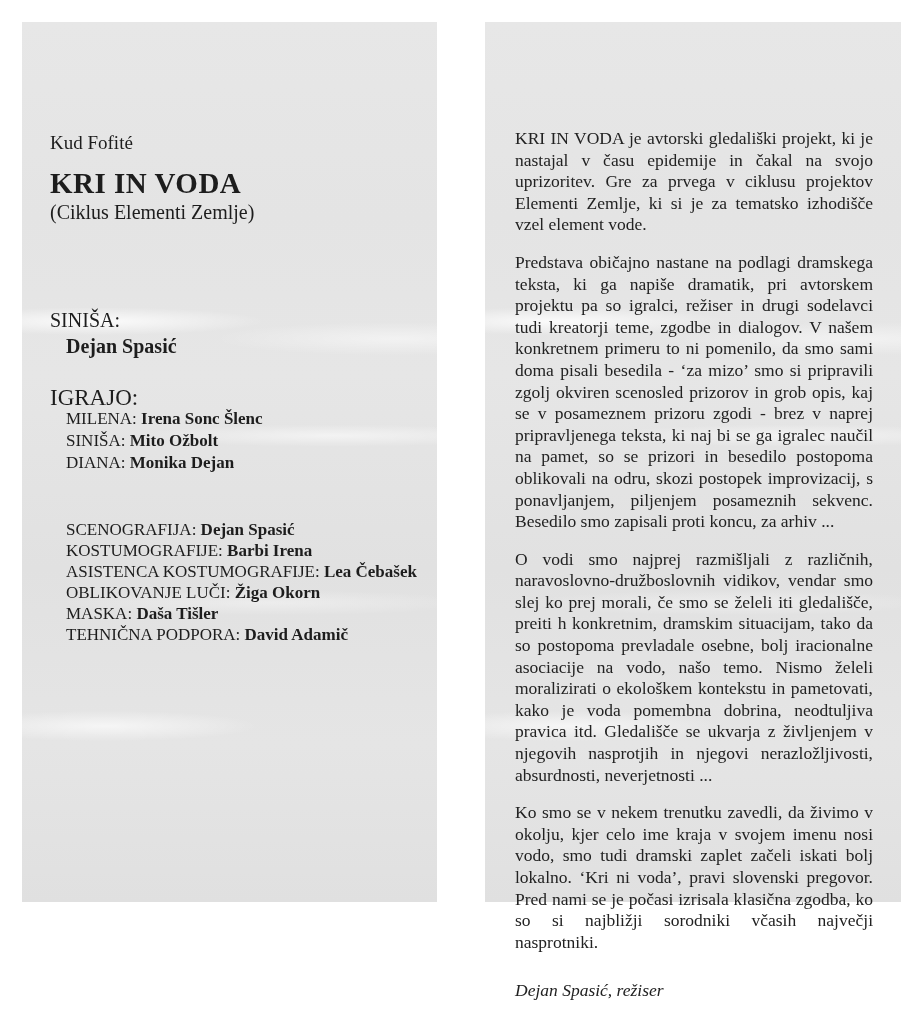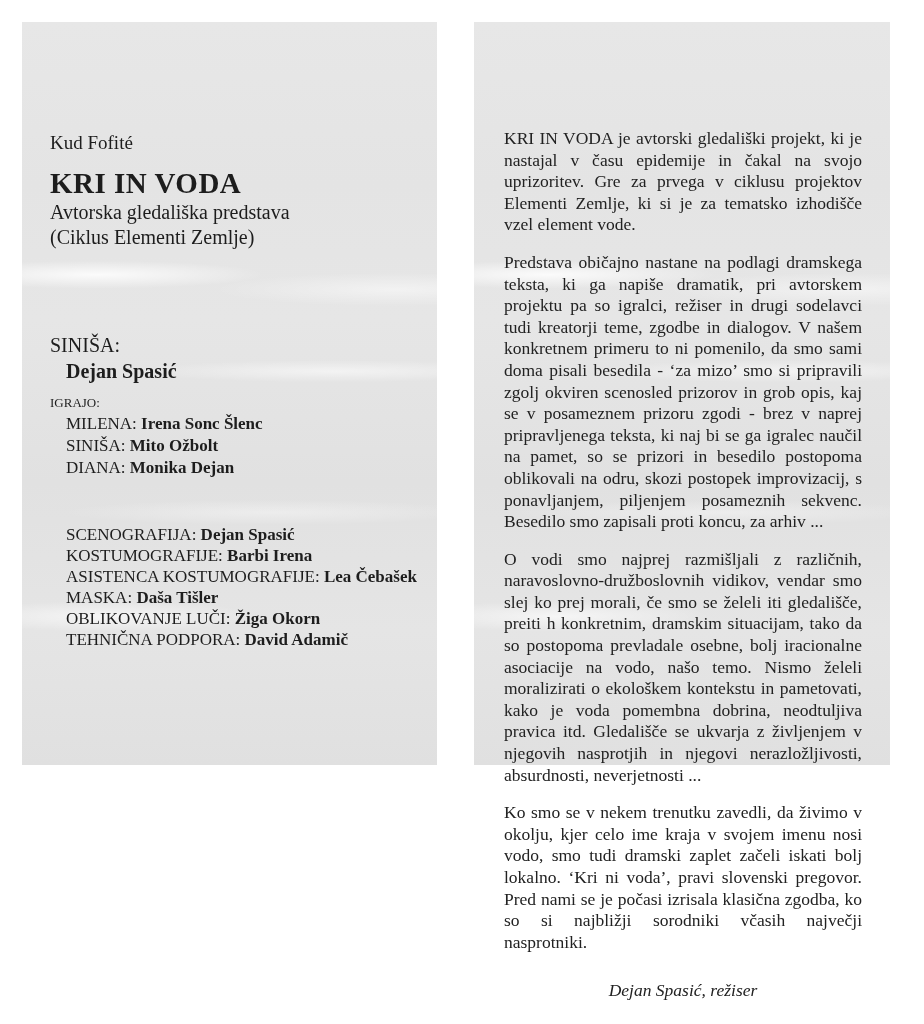--- a/index.html
+++ b/index.html
@@ -16,49 +16,49 @@
   }
   .stage {
     position: relative;
     width: 924px;
     height: 1024px;
     background: #ffffff;
   }
   .panel {
     position: absolute;
     top: 22px;
-    height: 743px;
+    height: 880px;
     background:
       radial-gradient(240px 20px at 18% 34%, rgba(255,255,255,0.85) 0%, rgba(255,255,255,0) 70%),
       radial-gradient(280px 16px at 75% 47%, rgba(255,255,255,0.55) 0%, rgba(255,255,255,0) 70%),
       radial-gradient(220px 22px at 20% 80%, rgba(255,255,255,0.65) 0%, rgba(255,255,255,0) 70%),
       radial-gradient(260px 24px at 90% 36%, rgba(255,255,255,0.5) 0%, rgba(255,255,255,0) 70%),
       radial-gradient(300px 18px at 60% 66%, rgba(250,250,250,0.45) 0%, rgba(255,255,255,0) 70%),
       linear-gradient(180deg, #e7e7e7 0%, #e4e4e4 22%, #e6e6e6 40%, #e1e1e1 62%, #e5e5e5 82%, #e0e0e0 100%);
     font-family: Liberation Serif, serif;
   }
   .panel-left  { left: 22px;  width: 415px; }
-  .panel-right { left: 474px; width: 416px; }
+  .panel-right { left: 485px; width: 416px; }
 
   
   .left-content {
     position: absolute;
     inset: 0;
     padding: 108px 20px 0 28px;
     box-sizing: border-box;
   }
   .l-company  { font-size: 19px; line-height: 25px; }
   .l-title    { font-size: 29px; line-height: 33px; font-weight: bold; letter-spacing: 0.5px; margin-top: 12px; }
   .l-subtitle { font-size: 20px; line-height: 25px; }
   .l-series   { font-size: 20px; line-height: 25px; }
 
   .l-direction-label { margin-top: 82px; font-size: 20px; line-height: 26px; }
   .l-direction-name  { font-size: 20px; line-height: 26px; font-weight: bold; padding-left: 16px; }
 
-  .l-cast-label { margin-top: 8px; font-size: 13px; line-height: 21px; }
+  .l-cast-label { margin-top: 28px; font-size: 23px; line-height: 21px; }
 
   .credit-row {
     font-size: 17px;
     line-height: 22px;
     padding-left: 16px;
     white-space: nowrap;
   }
   .crew-block    { margin-top: 45px; }
   .crew-block .credit-row,
   .support-block .credit-row { line-height: 21px; }
@@ -78,34 +78,33 @@
     line-height: 21.6px;
     text-align: justify;
     margin: 0;
   }
   .paragraph + .paragraph { margin-top: 16px; }
   .signature {
     margin-top: 26px;
     font-size: 17.5px;
     line-height: 22px;
     font-style: italic;
-    text-align: center;
+    text-align: left;
   }
 </style>
 </head>
 <body>
 
 <div class="stage">
 
   <div class="panel panel-left">
     <div class="left-content">
 
       <div class="l-company">Kud Fofité</div>
       <div class="l-title">KRI IN VODA</div>
-      <div class="l-subtitle">Avtorska gledališka predstava</div>
       <div class="l-series">(Ciklus Elementi Zemlje)</div>
 
       <div class="l-direction-label">SINIŠA:</div>
       <div class="l-direction-name">Dejan Spasić</div>
 
       <div class="l-cast-label">IGRAJO:</div>
 
       <div class="cast-block">
         <div class="credit-row">
           <span class="credit-role">MILENA:</span>
@@ -128,26 +127,26 @@
         </div>
         <div class="credit-row">
           <span class="credit-role">KOSTUMOGRAFIJE:</span>
           <span class="credit-name">Barbi Irena</span>
         </div>
         <div class="credit-row">
           <span class="credit-role">ASISTENCA KOSTUMOGRAFIJE:</span>
           <span class="credit-name">Lea Čebašek</span>
         </div>
         <div class="credit-row">
+          <span class="credit-role">OBLIKOVANJE LUČI:</span>
+          <span class="credit-name">Žiga Okorn</span>
+        </div>
+        <div class="credit-row">
           <span class="credit-role">MASKA:</span>
           <span class="credit-name">Daša Tišler</span>
-        </div>
-        <div class="credit-row">
-          <span class="credit-role">OBLIKOVANJE LUČI:</span>
-          <span class="credit-name">Žiga Okorn</span>
         </div>
         <div class="credit-row">
           <span class="credit-role">TEHNIČNA PODPORA:</span>
           <span class="credit-name">David Adamič</span>
         </div>
       </div>
 
 
     </div>
   </div>

